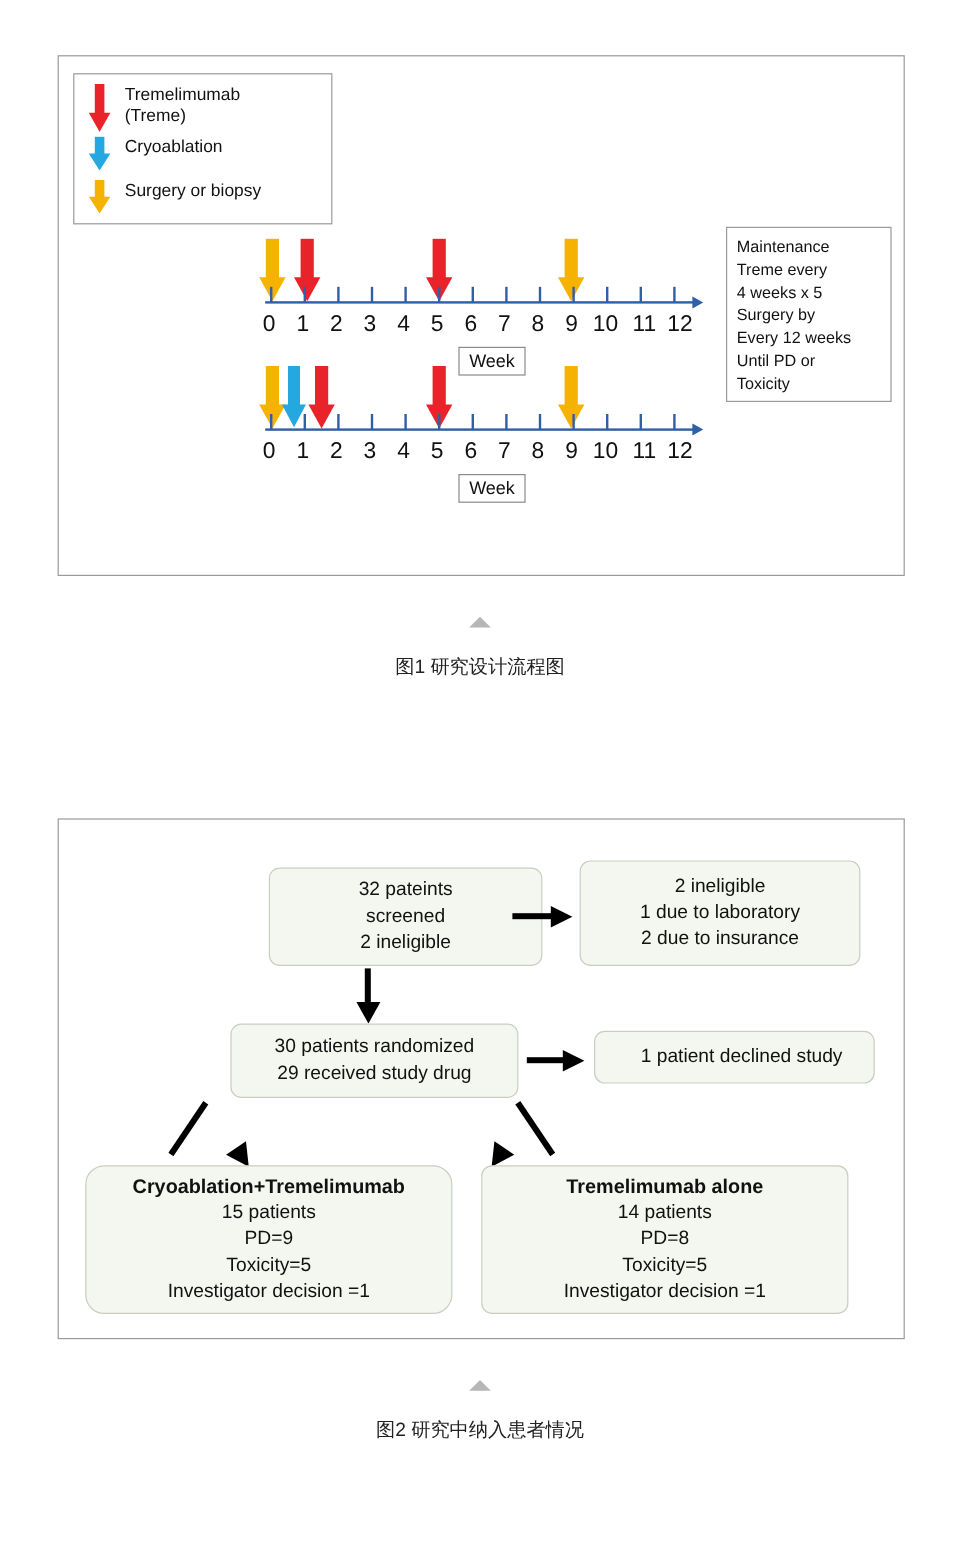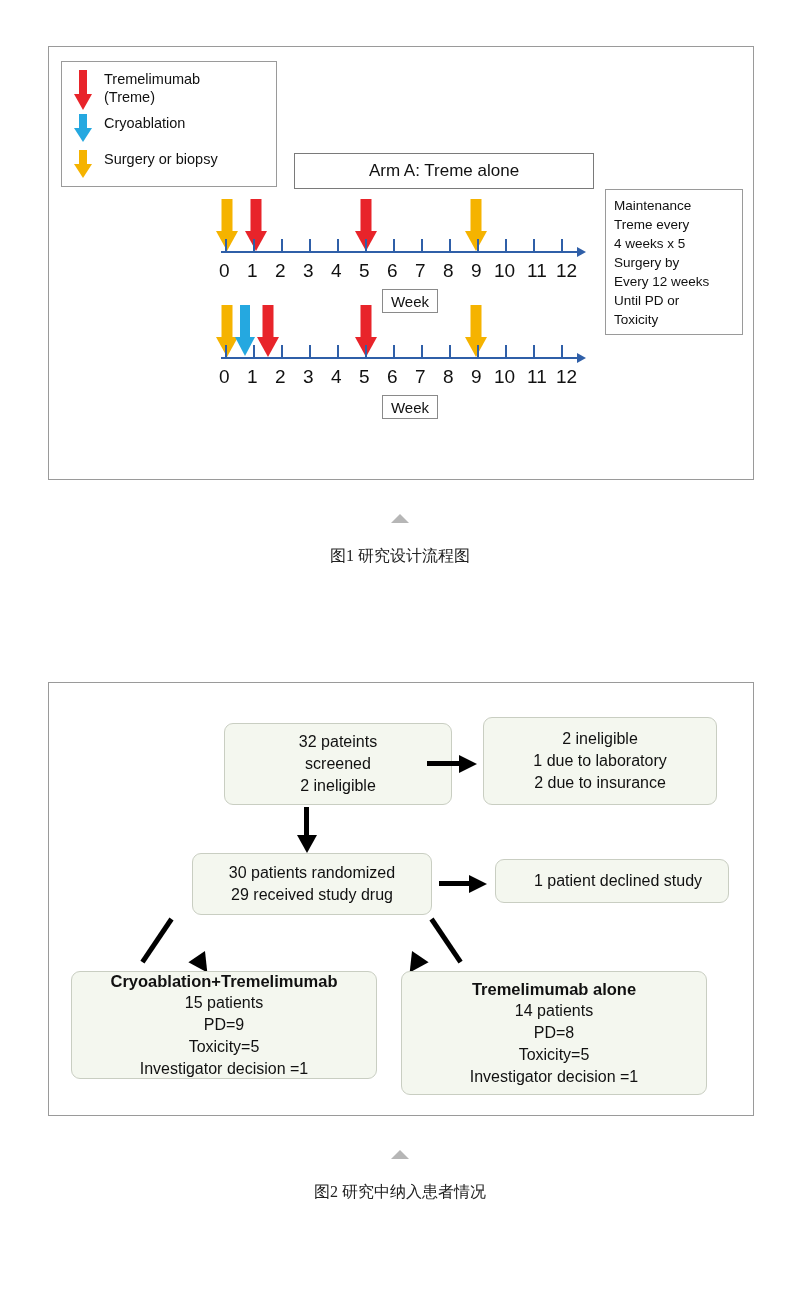--- a/index.html
+++ b/index.html
@@ -140,21 +140,21 @@
     color: #111;
   }
 
   
   .caption {
     position: absolute;
     width: 100%;
     text-align: center;
     font-size: 16px;
     color: #222;
-    font-family: Liberation Serif, serif;
+    font-family: Liberation Sans, sans-serif;
   }
   .tri-sep {
     position: absolute;
     left: 50%;
     transform: translateX(-50%);
     width: 0;
     height: 0;
     border-left: 9px solid transparent;
     border-right: 9px solid transparent;
     border-bottom: 9px solid #b6b6b6;
@@ -232,23 +232,20 @@
 
     <div class="legend-row" style="left:12px; top:88px;">
       <span class="arrow" style="width:18px;height:30px;margin-right:12px;">
         <span class="shaft" style="width:8px;height:16px;background:#f5b300;"></span>
         <span class="head" style="top:14px;border-left:9px solid transparent;border-right:9px solid transparent;border-top:14px solid #f5b300;"></span>
       </span>
       <span class="legend-label">Surgery or biopsy</span>
     </div>
   </div>
 
-  <div id="arm-a-box" class="arm-box">
-    <span>Arm A: Treme alone</span>
-  </div>
 
   <div id="maintenance-box">
     <div>Maintenance</div>
     <div>Treme every</div>
     <div>4 weeks x 5</div>
     <div>Surgery by</div>
     <div>Every 12 weeks</div>
     <div>Until PD or</div>
     <div>Toxicity</div>
   </div>
@@ -413,21 +410,21 @@
   <div class="flow-arrow" style="left:98px; top:236px; width:72px; height:56px;">
     <span class="fshaft" style="left:22px; top:0px; width:5px; height:52px; transform:rotate(34deg); transform-origin: top center; background:#000;"></span>
     <span class="fhead" style="left:45px; top:36px; border-left:10px solid transparent; border-right:10px solid transparent; border-top:19px solid #000; transform:rotate(-34deg);"></span>
   </div>
 
   <div class="flow-arrow" style="left:352px; top:236px; width:72px; height:56px;">
     <span class="fshaft" style="left:28px; top:0px; width:5px; height:52px; transform:rotate(-34deg); transform-origin: top center; background:#000;"></span>
     <span class="fhead" style="left:4px; top:36px; border-left:10px solid transparent; border-right:10px solid transparent; border-top:19px solid #000; transform:rotate(34deg);"></span>
   </div>
 
-  <div class="flow-box" style="left:22px; top:288px; width:306px; height:108px;">
+  <div class="flow-box" style="left:22px; top:288px; width:306px; height:124px;border-radius:16px;">
     <div class="bold-line">Cryoablation+Tremelimumab</div>
     <div class="flow-line">15 patients</div>
     <div class="flow-line">PD=9</div>
     <div class="flow-line">Toxicity=5</div>
     <div class="flow-line">Investigator decision =1</div>
   </div>
 
   <div class="flow-box" style="left:352px; top:288px; width:306px; height:124px;">
     <div class="bold-line">Tremelimumab alone</div>
     <div class="flow-line">14 patients</div>

